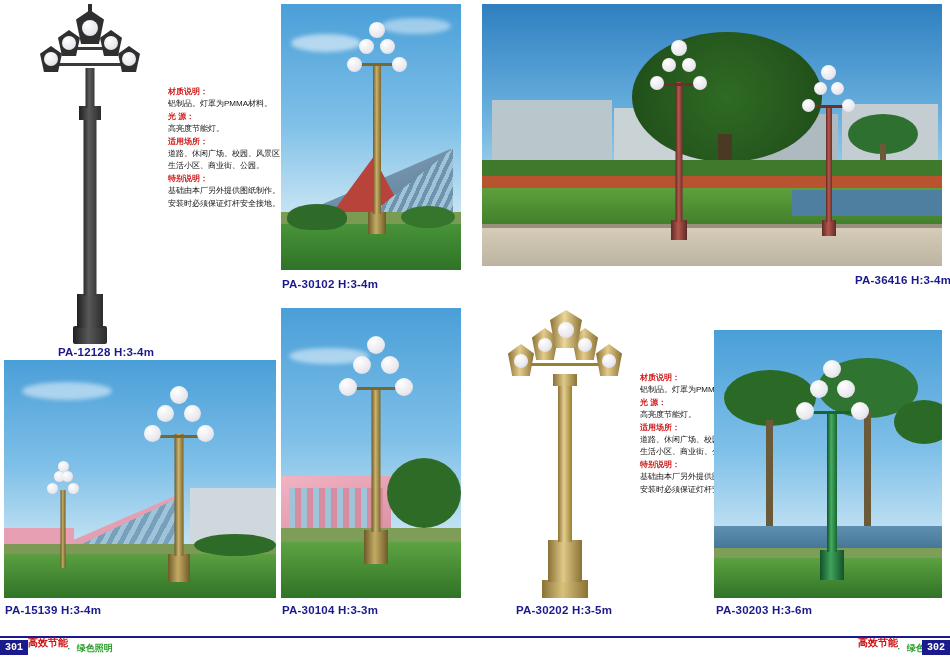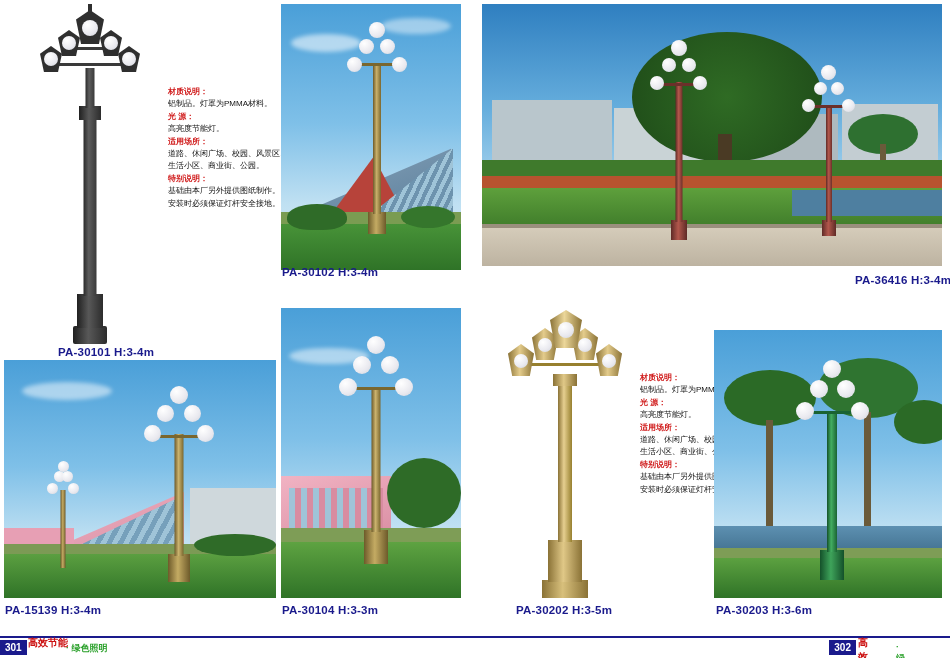--- a/index.html
+++ b/index.html
@@ -29,21 +29,21 @@
   .base{position:absolute;left:50%;transform:translateX(-50%);background:linear-gradient(90deg,#202020,#585858 45%,#2c2c2c);}
   .globe{position:absolute;border-radius:50%;background:radial-gradient(circle at 35% 30%,#ffffff,#e9e9ef 60%,#cfd2da);}
   .arm{position:absolute;height:3px;background:#3a3a3a;}
 
   
   .spec{position:absolute;font-size:8px;line-height:1.55;color:#111;width:130px;}
   .spec .h{color:#d01a1a;font-weight:bold;}
   .spec .l{display:block;}
 
   
-  .footer{position:absolute;left:0;bottom:0;width:856px;height:22px;}
+  .footer{position:absolute;left:0;bottom:0;width:950px;height:22px;font-family:Liberation Mono, monospace;}
   .foot-line{position:absolute;left:0;top:0;width:950px;height:2px;background:#1a1a8c;}
   .pg{position:absolute;top:4px;font-size:10px;color:#fff;background:#1a1a8c;padding:2px 5px;font-weight:bold;}
   .foot-txt{position:absolute;top:6px;font-size:9px;color:#1a1a8c;font-weight:bold;}
   .foot-red{position:absolute;top:0;font-size:10px;color:#cc1111;font-weight:bold;}
 </style>
 </head>
 <body>
 
 <div class="page">
 
@@ -68,21 +68,21 @@
       <div style="position:absolute;bottom:288px;left:48px;width:22px;height:26px;background:#2f2f2f;clip-path:polygon(18% 100%,82% 100%,100% 30%,50% 0,0 30%);"></div>
       <div class="globe" style="bottom:294px;left:52px;width:14px;height:14px;"></div>
       <div style="position:absolute;bottom:288px;left:90px;width:22px;height:26px;background:#2f2f2f;clip-path:polygon(18% 100%,82% 100%,100% 30%,50% 0,0 30%);"></div>
       <div class="globe" style="bottom:294px;left:94px;width:14px;height:14px;"></div>
 
       <div style="position:absolute;bottom:300px;left:66px;width:28px;height:34px;background:#2f2f2f;clip-path:polygon(18% 100%,82% 100%,100% 28%,50% 0,0 28%);"></div>
       <div class="globe" style="bottom:308px;left:72px;width:16px;height:16px;"></div>
       <div style="position:absolute;bottom:332px;left:78px;width:4px;height:8px;background:#2f2f2f;"></div>
     </div>
   </div>
-  <div class="caption" style="left:58px;top:346px;">PA-30101 H:3-4m</div>
+  <div class="caption" style="left:58px;top:346px;">PA-12128 H:3-4m</div>
 
   <div class="spec" style="left:168px;top:86px;">
     <span class="l h">材质说明：</span>
     <span class="l">铝制品。灯罩为PMMA材料。</span>
     <span class="l h">光      源：</span>
     <span class="l">高亮度节能灯。</span>
     <span class="l h">适用场所：</span>
     <span class="l">道路、休闲广场、校园、风景区、</span>
     <span class="l">生活小区、商业街、公园。</span>
     <span class="l h">特别说明：</span>
@@ -110,21 +110,21 @@
       <div class="base" style="bottom:36px;width:18px;height:22px;background:linear-gradient(90deg,#6d5a2a,#c4ab63 45%,#6d5a2a);"></div>
       <div class="pole" style="bottom:56px;width:8px;height:150px;background:linear-gradient(90deg,#6d5a2a,#c9b06a 45%,#7a672f);"></div>
       <div class="arm" style="bottom:204px;left:16px;width:48px;background:#7a672f;"></div>
       <div class="globe" style="bottom:198px;left:10px;width:15px;height:15px;"></div>
       <div class="globe" style="bottom:198px;left:55px;width:15px;height:15px;"></div>
       <div class="globe" style="bottom:216px;left:22px;width:15px;height:15px;"></div>
       <div class="globe" style="bottom:216px;left:43px;width:15px;height:15px;"></div>
       <div class="globe" style="bottom:232px;left:32px;width:16px;height:16px;"></div>
     </div>
   </div>
-  <div class="caption" style="left:282px;top:266px;">PA-30102 H:3-4m</div>
+  <div class="caption" style="left:282px;top:278px;">PA-30102 H:3-4m</div>
 
   <div class="photo" style="left:482px;top:4px;width:460px;height:262px;">
     <div class="sky sky2"></div>
 
     <div style="position:absolute;left:10px;top:96px;width:120px;height:60px;background:#b9c6cc;"></div>
     <div style="position:absolute;left:132px;top:104px;width:90px;height:52px;background:#c9d3d6;"></div>
     <div style="position:absolute;left:226px;top:110px;width:130px;height:46px;background:#aebabf;"></div>
     <div style="position:absolute;left:360px;top:100px;width:96px;height:56px;background:#c3cdd2;"></div>
 
     <div style="position:absolute;left:150px;top:28px;width:190px;height:130px;background:radial-gradient(circle at 50% 50%,#2f6b24,#1e4a18);border-radius:50%;"></div>

